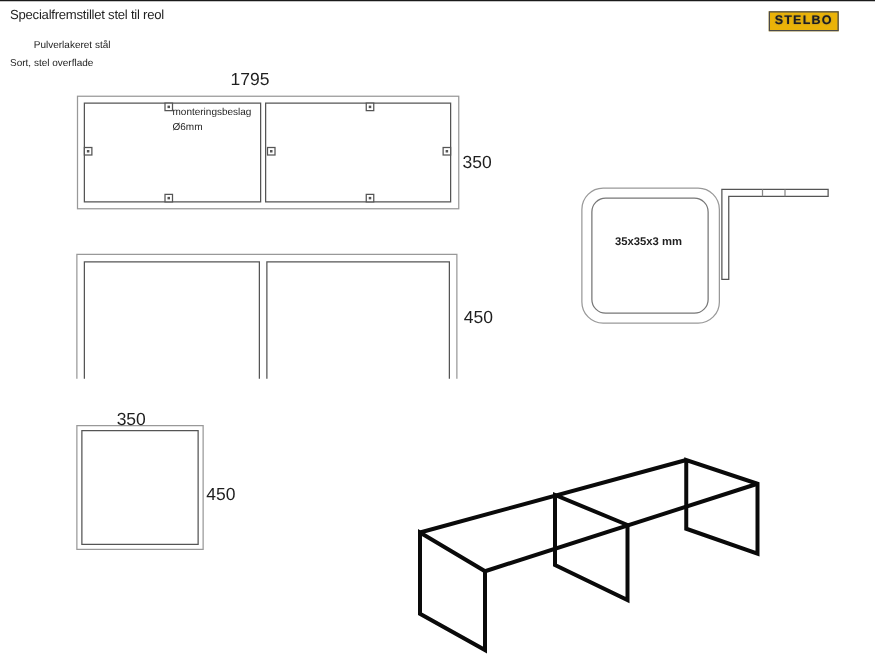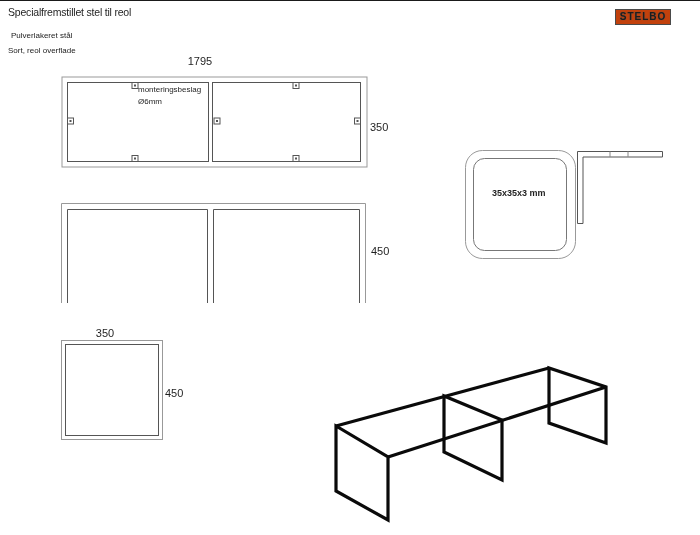--- a/index.html
+++ b/index.html
@@ -9,44 +9,44 @@
     background:#ffffff;
     font-family:"Liberation Sans","DejaVu Sans",sans-serif;
     color:#222;
     overflow:hidden;
   }
   .topline{
     position:absolute;left:0;top:0;width:700px;height:1px;background:#1a1a1a;
   }
   .lbl{position:absolute;white-space:nowrap;color:#222;}
   .title{left:8px;top:6px;font-size:10.5px;letter-spacing:-0.2px;color:#1f1f1f;}
-  .mat1{left:11px;top:31px;font-size:8px;}
+  .mat1{left:1px;top:31px;font-size:8px;padding-left:26px;}
   .mat2{left:8px;top:46px;font-size:8px;}
   .logo{
     position:absolute;left:615px;top:9px;width:54px;height:14px;
-    border:1px solid #4a4a4a;background:#c2410c;
+    border:1px solid #4a4a4a;background:#eab308;
     font-size:10px;font-weight:bold;letter-spacing:1px;line-height:14px;
     text-align:center;color:#1d1d1d;text-shadow:0 0 1px #555;
   }
-  .dim{font-size:11px;color:#1f1f1f;}
+  .dim{font-size:14px;color:#1f1f1f;}
   .note{font-size:8px;color:#1f1f1f;line-height:10px;}
   .profLbl{font-size:9px;color:#1f1f1f;font-weight:bold;}
   .center40{width:40px;text-align:center;}
   svg{position:absolute;left:0;top:0;}
 </style>
 </head>
 <body>
 
 <div id="canvas">
 
   <div class="topline"></div>
 
   <div class="lbl title">Specialfremstillet stel til reol</div>
   <div class="lbl mat1">Pulverlakeret stål</div>
-  <div class="lbl mat2">Sort, reol overflade</div>
+  <div class="lbl mat2">Sort, stel overflade</div>
   <div class="logo">STELBO</div>
 
   <svg width="700" height="535" viewBox="0 0 700 535">
 
     <g fill="none">
       <rect x="62" y="77" width="305" height="90" stroke="#999999"></rect>
       <rect x="67.5" y="82.5" width="141" height="79" stroke="#555555"></rect>
       <rect x="212.5" y="82.5" width="148" height="79" stroke="#555555"></rect>
 
       <g stroke="#555555">

